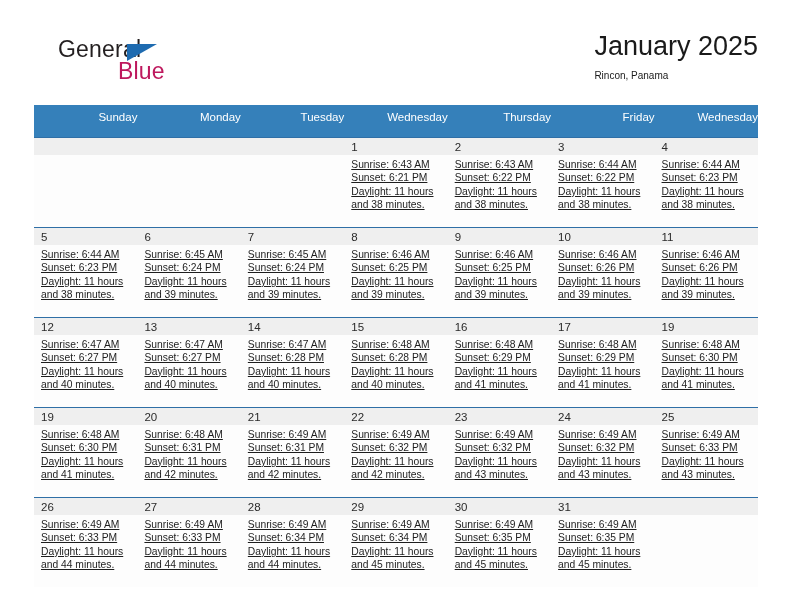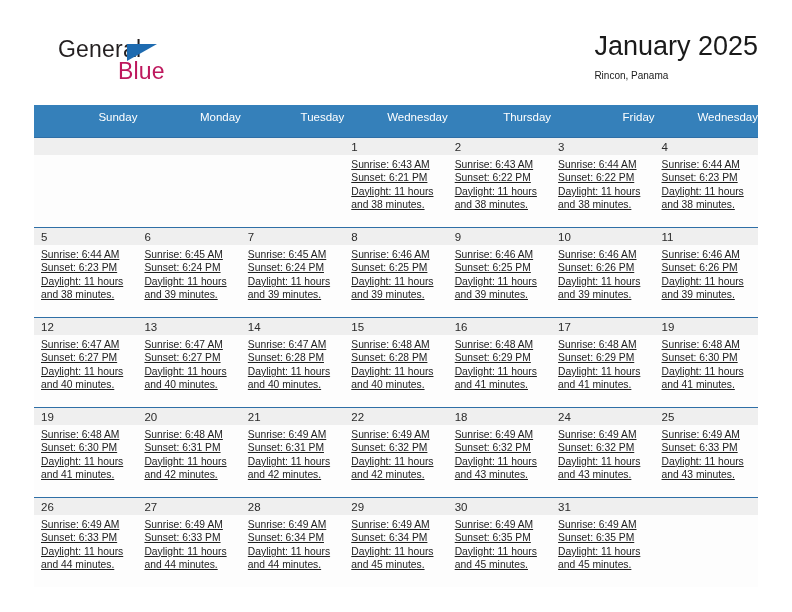--- a/index.html
+++ b/index.html
@@ -447,21 +447,21 @@
               <div class="details">
                 <div>Sunrise: 6:49 AM</div>
                 <div>Sunset: 6:32 PM</div>
                 <div>Daylight: 11 hours</div>
                 <div>and 42 minutes.</div>
               </div>
             </div>
           </td>
           <td>
             <div class="cell">
-              <div class="daynum-band">18</div>
+              <div class="daynum-band">23</div>
               <div class="details">
                 <div>Sunrise: 6:49 AM</div>
                 <div>Sunset: 6:32 PM</div>
                 <div>Daylight: 11 hours</div>
                 <div>and 43 minutes.</div>
               </div>
             </div>
           </td>
           <td>
             <div class="cell">

